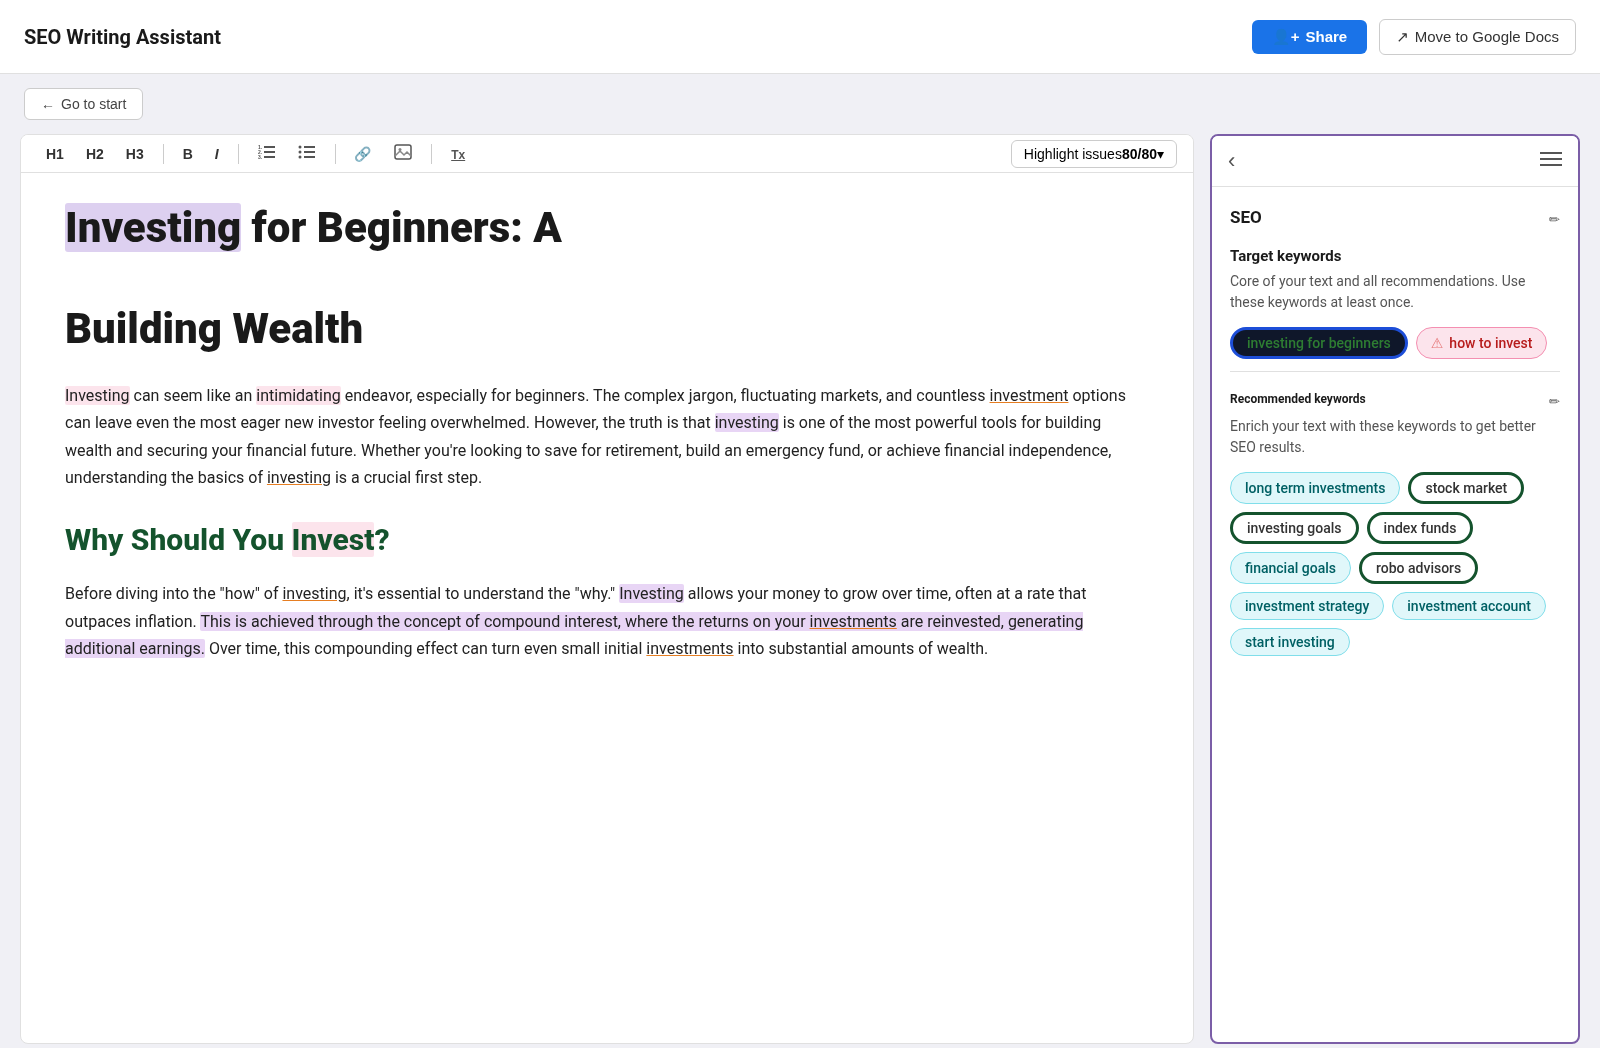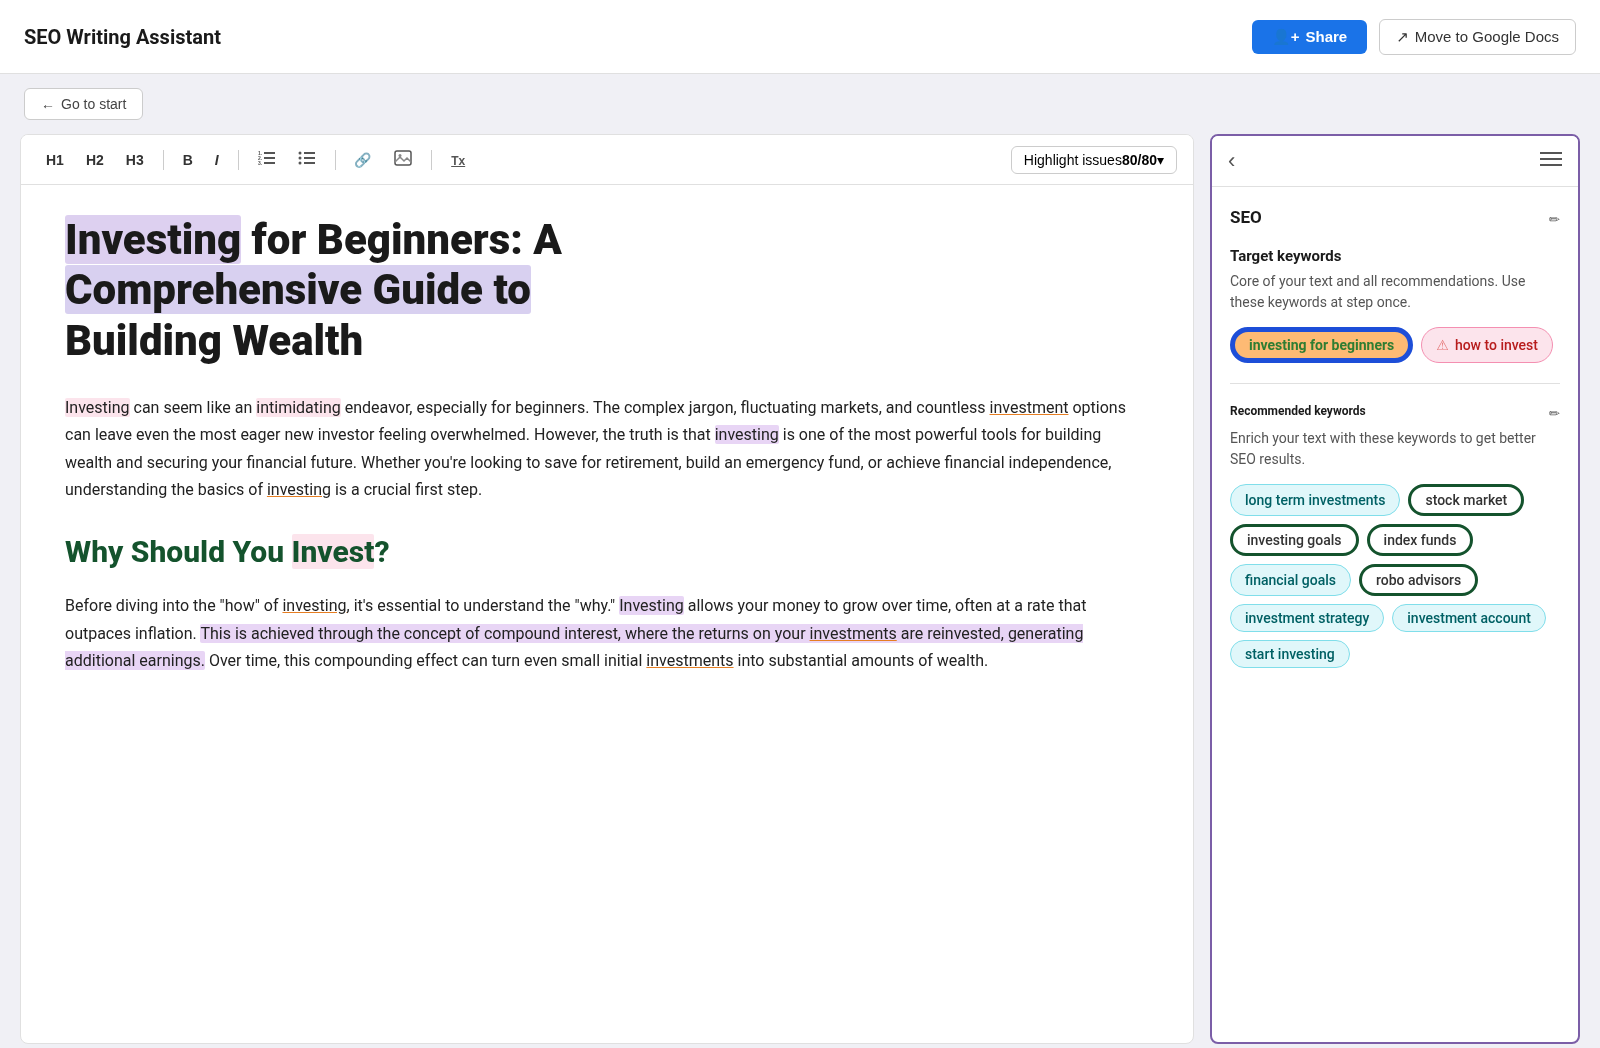--- a/index.html
+++ b/index.html
@@ -43,21 +43,21 @@
     
     .editor-panel {
       flex: 1; background: #fff; border-radius: 8px; overflow: hidden;
       display: flex; flex-direction: column;
       border: 1px solid #e0e0e0;
     }
 
     
     .toolbar {
       display: flex; align-items: center; justify-content: space-between;
-      padding: 10px 16px; border-bottom: 1px solid #e0e0e0;
+      padding: 4px 16px; border-bottom: 1px solid #e0e0e0;
       background: #fff;
     }
     .toolbar-left { display: flex; align-items: center; gap: 4px; }
     .toolbar-btn {
       background: none; border: 1px solid transparent; border-radius: 4px;
       padding: 4px 8px; cursor: pointer; font-size: 14px; color: #333;
       font-weight: 600;
     }
     .toolbar-sep { width: 1px; height: 20px; background: #ccc; margin: 0 6px; }
     .toolbar-right { display: flex; align-items: center; gap: 10px; }
@@ -105,29 +105,29 @@
       background: none; border: none; font-size: 18px; cursor: pointer; color: #555;
     }
     .rpanel-menu-btn {
       background: none; border: none; font-size: 18px; cursor: pointer; color: #555;
     }
 
     
     .rpanel-content { padding: 20px 18px; overflow-y: auto; flex: 1; }
     .rpanel-section-title { font-size: 17px; font-weight: 700; margin-bottom: 4px; }
     .rpanel-section-desc { font-size: 14px; color: #555; margin-bottom: 14px; line-height: 1.5; }
-    .rpanel-section { margin-bottom: 20px; }
+    .rpanel-section { margin-bottom: 12px; }
 
     
     .tags-row { display: flex; flex-wrap: wrap; gap: 8px; }
     .tag {
       border-radius: 20px; padding: 5px 14px; font-size: 14px; font-weight: 500;
       cursor: pointer; display: flex; align-items: center; gap: 6px;
     }
-    .tag-green { background: #fdba74; color: #2e7d32; border: 5px solid #1d4ed8; font-weight: bold; }
+    .tag-green { background: #0f172a; color: #2e7d32; border: 3px solid #1d4ed8; }
     .tag-red { background: #fce4ec; color: #b71c1c; border: 1px solid #f48fb1; }
     .tag-outline { background: #fff; color: #333; border: 3px solid #14532d; }
     .tag-teal { background: #e0f7fa; color: #006064; border: 1px solid #80deea; }
 
     
     ::-webkit-scrollbar { width: 6px; }
     ::-webkit-scrollbar-track { background: #f0f0f0; }
     ::-webkit-scrollbar-thumb { background: #c0c0c0; border-radius: 3px; }
   </style>
 </head>
@@ -214,21 +214,21 @@
           <span>Highlight issues</span>
           <span style="font-weight:700;">80/80</span>
           <span>▾</span>
         </button>
       </div>
     </div>
 
     <div class="editor-content">
       <h1 class="editor-title">
         <span class="title-hl">Investing</span><span> for Beginners: A </span><br>
-        <span class="title-hl2">Comprehensive Guide to</span><span><br>Building Wealth</span>
+        <span><br>Building Wealth</span>
       </h1>
 
       <p class="editor-body">
         <span class="hl-pink">Investing</span> can seem like an <span class="hl-pink">intimidating</span> endeavor, especially for beginners. The complex jargon, fluctuating markets, and countless <span class="underline-orange">investment</span> options can leave even the most eager new investor feeling overwhelmed. However, the truth is that <span class="hl-purple">investing</span> is one of the most powerful tools for building wealth and securing your financial future. Whether you're looking to save for retirement, build an emergency fund, or achieve financial independence, understanding the basics of <span class="underline-orange">investing</span> is a crucial first step.
       </p>
 
       <h2 class="editor-h2">
         Why Should You <span class="hl-pink">Invest</span>?
       </h2>
 
@@ -260,21 +260,21 @@
       <div class="rpanel-section">
         <div style="display:flex; align-items:center; justify-content:space-between; margin-bottom:16px;">
           <span class="rpanel-section-title">SEO</span>
           <button style="background:none;border:none;cursor:pointer;color:#666;">
             <span>✏</span>
           </button>
         </div>
 
         <div>
           <div class="rpanel-section-title" style="font-size:15px; margin-bottom:6px;">Target keywords</div>
-          <div class="rpanel-section-desc">Core of your text and all recommendations. Use these keywords at step once.</div>
+          <div class="rpanel-section-desc">Core of your text and all recommendations. Use these keywords at least once.</div>
           <div class="tags-row">
             <span class="tag tag-green">investing for beginners</span>
             <span class="tag tag-red">
               <span style="color:#e57373;">⚠</span> how to invest
             </span>
           </div>
         </div>
       </div>
 
       <div style="height:1px; background:#e0e0e0; margin-bottom:20px;"></div>

